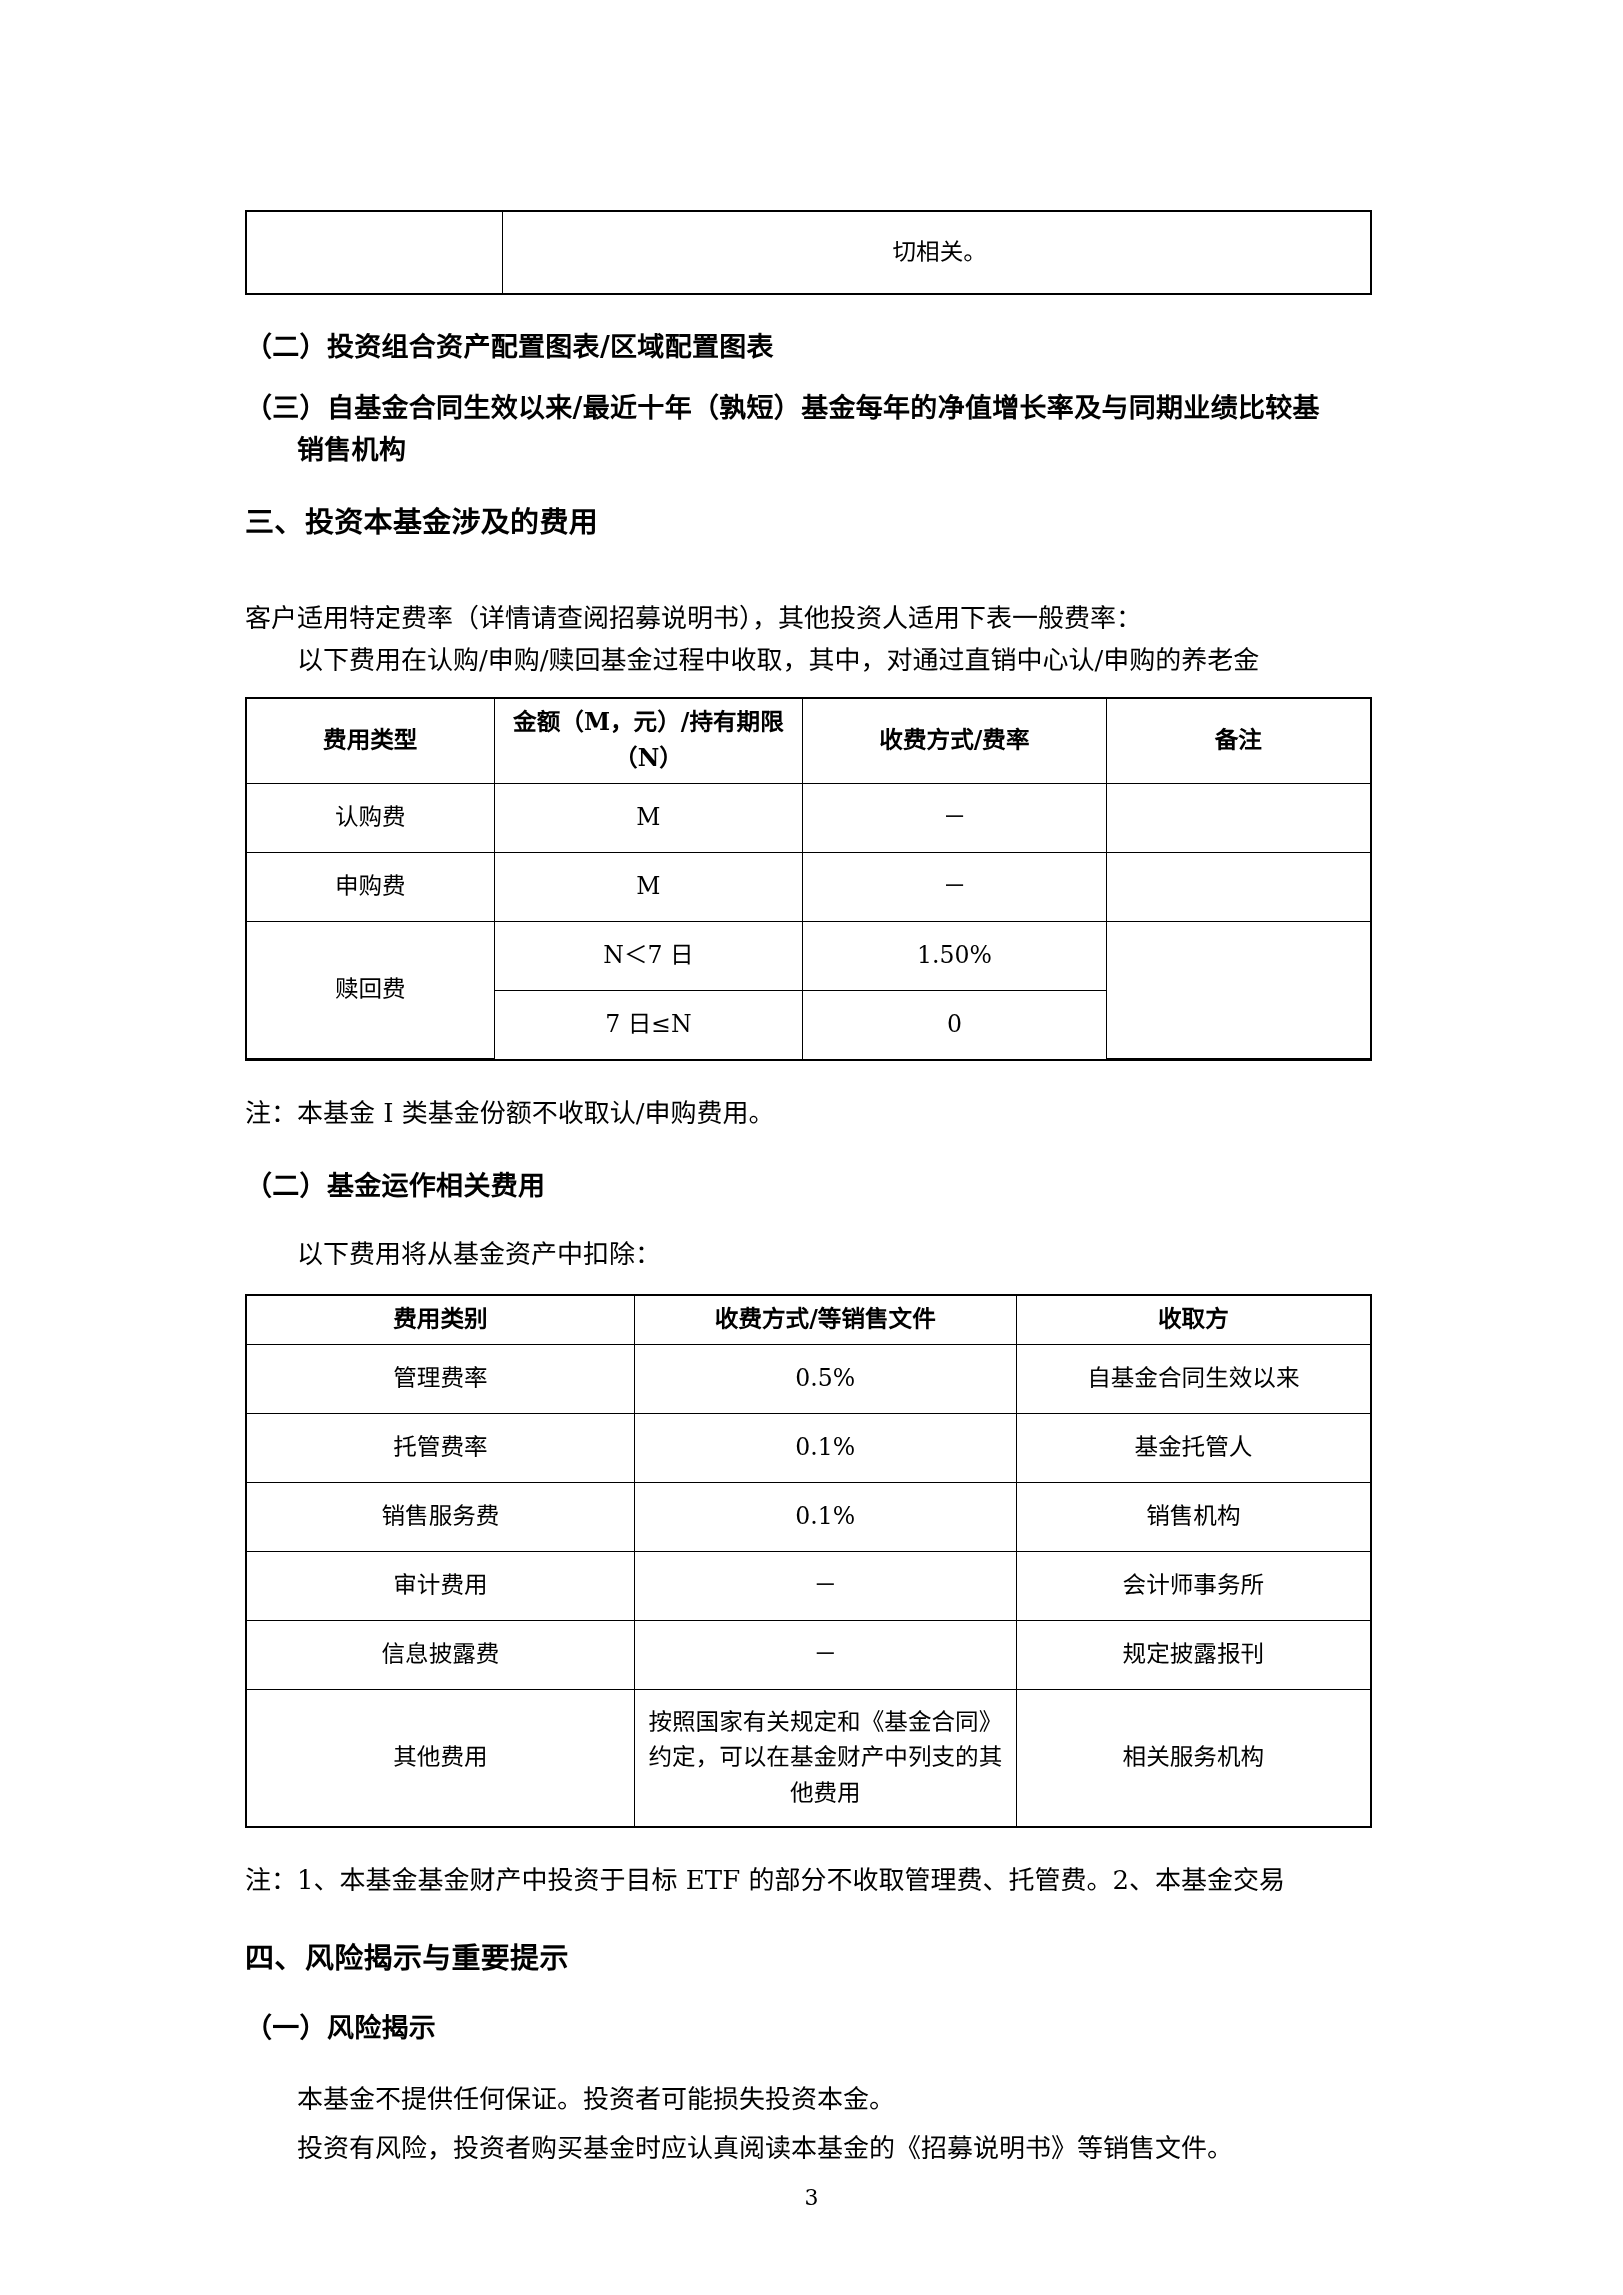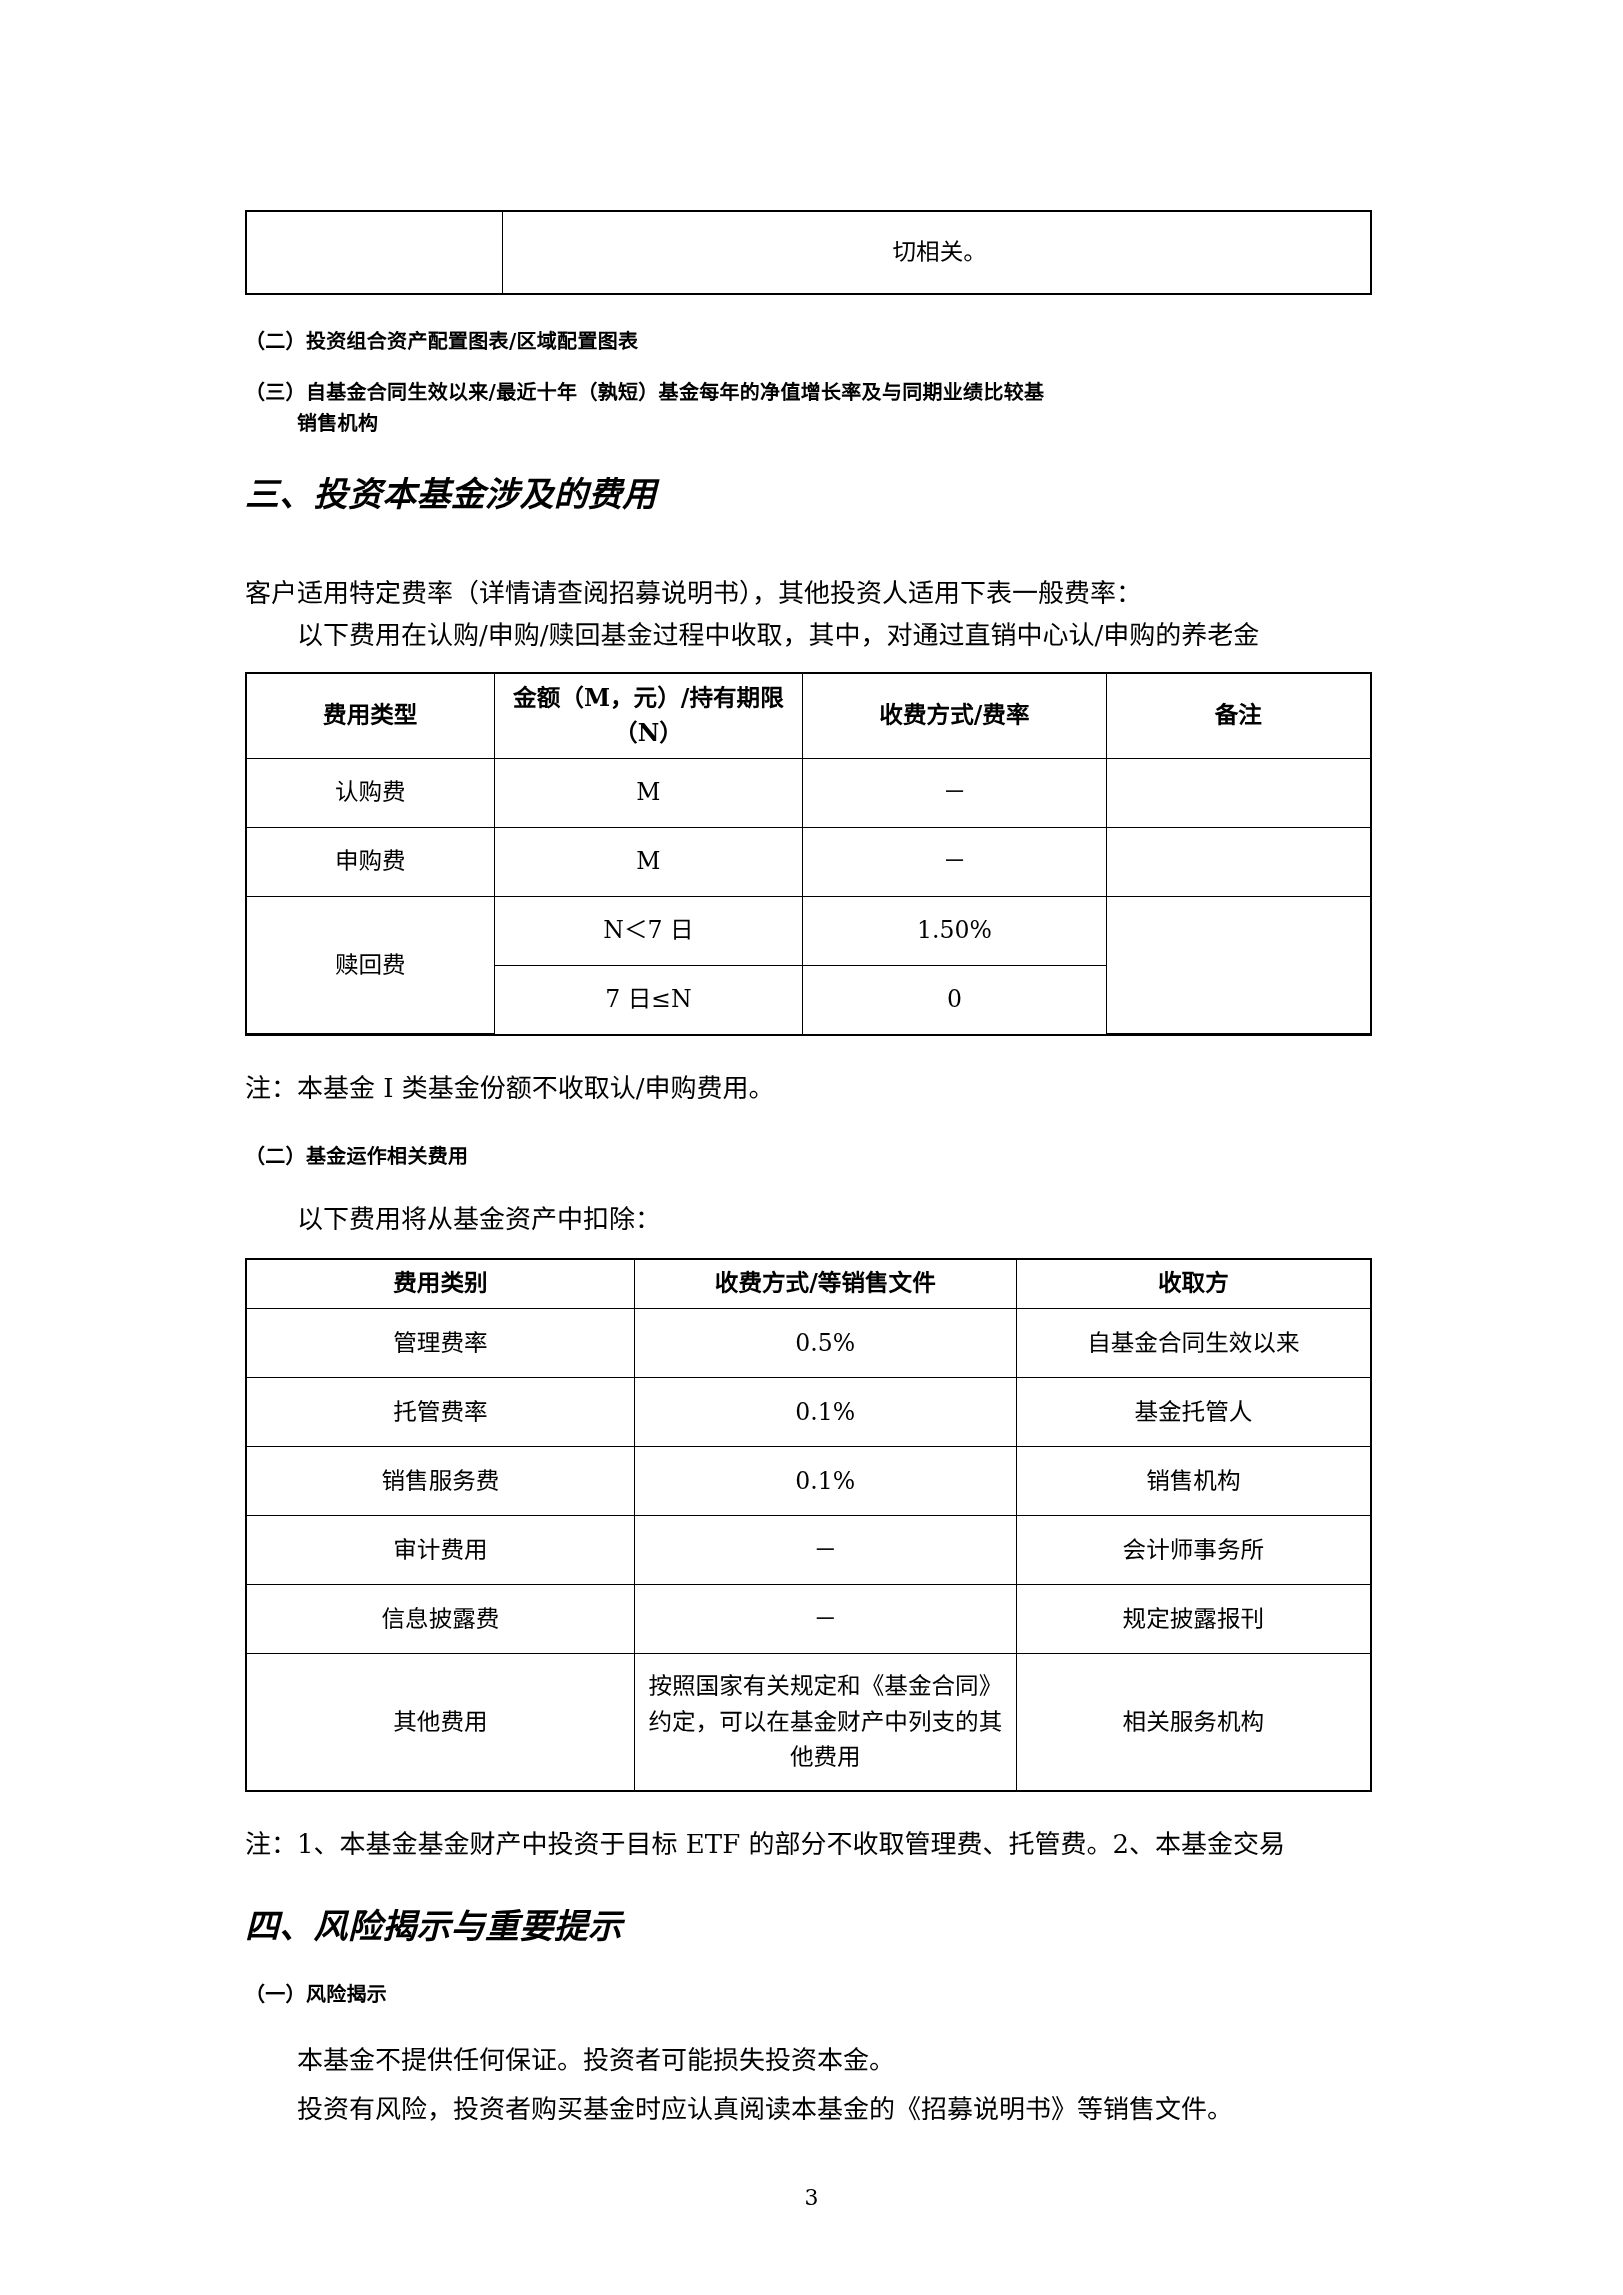--- a/index.html
+++ b/index.html
@@ -23,33 +23,32 @@
   }
   .content {
     position: absolute;
     left: 245px;
     top: 194px;
     width: 1127px;
   }
 
   
   .h2 {
-    font-size: 34px;
+    font-size: 29px;
     font-weight: bold;
     line-height: 1.55;
     margin: 0;
     letter-spacing: 0.3px;
-    font-style: italic;
   }
   .h2 .num {
     display: inline-block;
     min-width: 60px;
   }
   .h3 {
-    font-size: 20px;
+    font-size: 27px;
     font-weight: bold;
     line-height: 1.55;
     margin: 0;
     letter-spacing: 0.3px;
   }
   .para {
     font-size: 26px;
     line-height: 1.62;
     margin: 0;
     text-align: justify;

